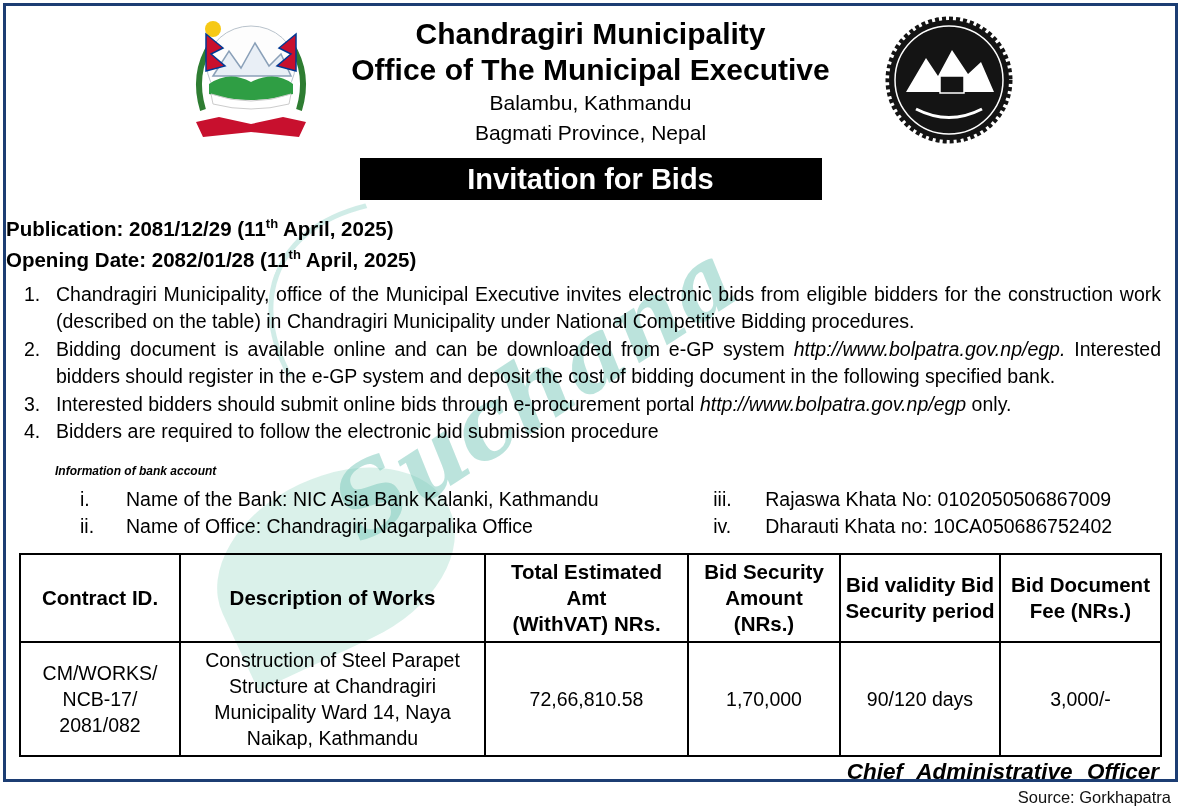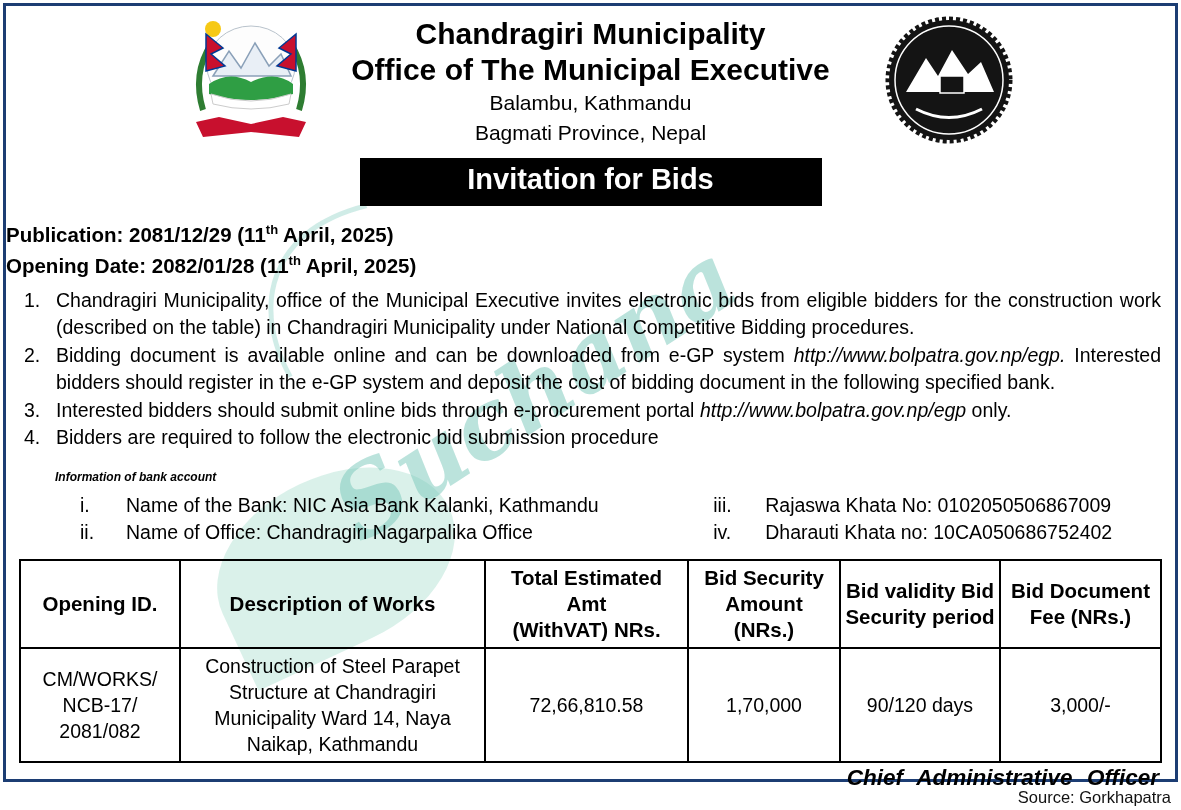--- a/index.html
+++ b/index.html
@@ -54,21 +54,21 @@
   .header-center { padding-top: 10px; text-align: center; }
   .h-title { margin: 0; font-size: 30px; line-height: 36px; font-weight: bold; }
   .h-addr { font-size: 21px; line-height: 30px; }
   .emblem { position: absolute; top: 8px; }
   .emblem-left { left: 182px; }
   .emblem-right { left: 878px; top: 10px; }
 
   
   .banner {
     margin: 5px auto 0 auto;
-    width: 462px; height: 48px;
+    width: 462px; height: 42px;
     background: #000;
     color: #fff;
     font-size: 29px; font-weight: bold;
     text-align: center; line-height: 42px;
   }
 
   
   .dates { margin-top: 11px; text-align: left; font-weight: bold; font-size: 20.5px; line-height: 26px; }
   .dates sup { font-size: 13px; }
 
@@ -232,21 +232,21 @@
         <colgroup>
           <col class="col-contract">
             <col class="col-desc">
             <col class="col-amt">
             <col class="col-sec">
             <col class="col-valid">
             <col>
         </colgroup>
         <thead>
           <tr>
-            <th>Opening ID.</th>
+            <th>Contract ID.</th>
             <th>Description of Works</th>
             <th>Total Estimated Amt
 (WithVAT) NRs.</th>
             <th>Bid Security
 Amount (NRs.)</th>
             <th>Bid validity Bid
 Security period</th>
             <th>Bid Document
 Fee (NRs.)</th>
           </tr>

